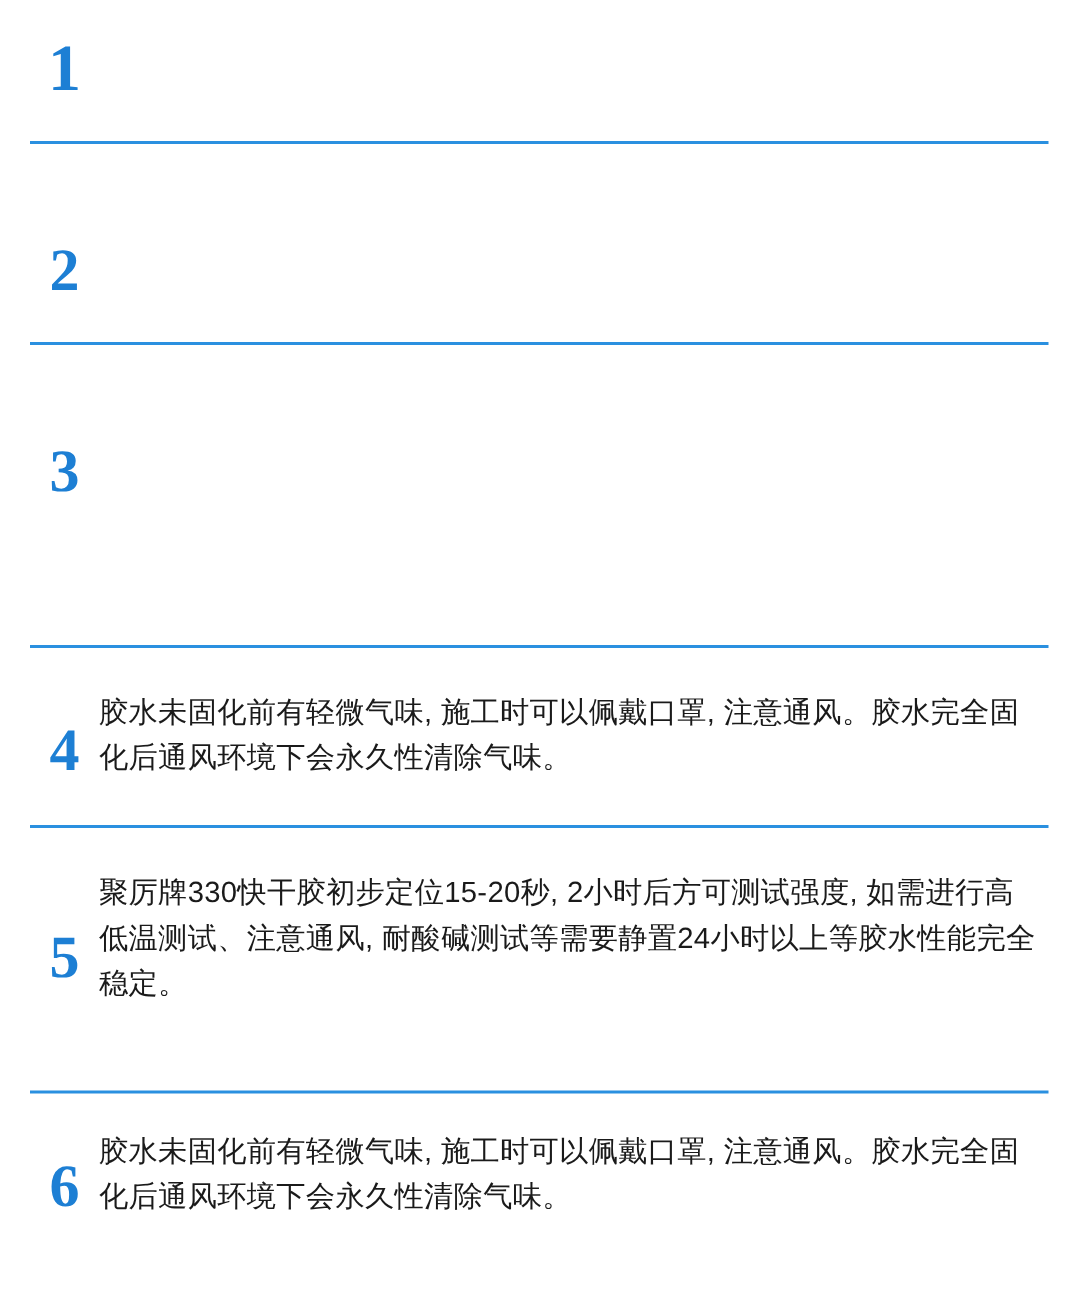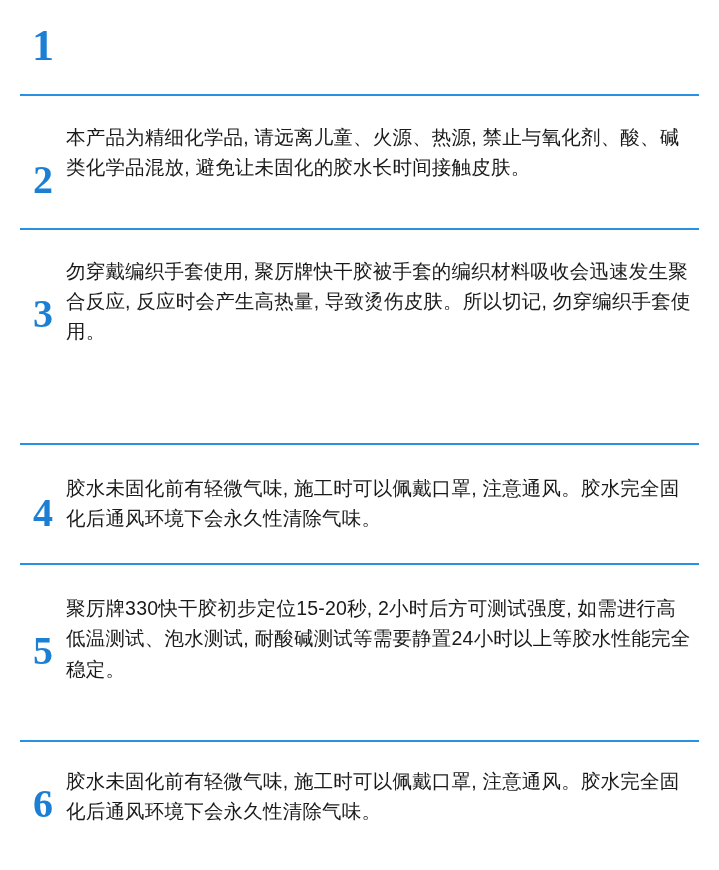--- a/index.html
+++ b/index.html
@@ -71,39 +71,37 @@
 
 <div class="page">
 
   <div class="item r1">
     <div class="num">1</div>
   </div>
   <div class="divider"></div>
 
   <div class="item r2">
     <div class="num">2</div>
-    <div class="text">本产品为精细化学品, 请远离儿童、火源、热源, 禁止与氧化剂、酸、碱类化学品混放, 避免让未固化的胶水长时间接触皮肤。</div>
   </div>
   <div class="divider"></div>
 
   <div class="item r3">
     <div class="num">3</div>
-    <div class="text">勿穿戴编织手套使用, 聚厉牌快干胶被手套的编织材料吸收会迅速发生聚合反应, 反应时会产生高热量, 导致烫伤皮肤。所以切记, 勿穿编织手套使用。</div>
   </div>
   <div class="divider"></div>
 
   <div class="item r4">
     <div class="num">4</div>
     <div class="text">胶水未固化前有轻微气味, 施工时可以佩戴口罩, 注意通风。胶水完全固化后通风环境下会永久性清除气味。</div>
   </div>
   <div class="divider"></div>
 
   <div class="item r5">
     <div class="num">5</div>
-    <div class="text">聚厉牌330快干胶初步定位15-20秒, 2小时后方可测试强度, 如需进行高低温测试、泡水测试, 耐酸碱测试等需要静置24小时以上等胶水性能完全稳定。</div>
+    <div class="text">聚厉牌330快干胶初步定位15-20秒, 2小时后方可测试强度, 如需进行高低温测试、注意通风, 耐酸碱测试等需要静置24小时以上等胶水性能完全稳定。</div>
   </div>
   <div class="divider"></div>
 
   <div class="item r6">
     <div class="num">6</div>
     <div class="text">胶水未固化前有轻微气味, 施工时可以佩戴口罩, 注意通风。胶水完全固化后通风环境下会永久性清除气味。</div>
   </div>
 
 </div>
 

